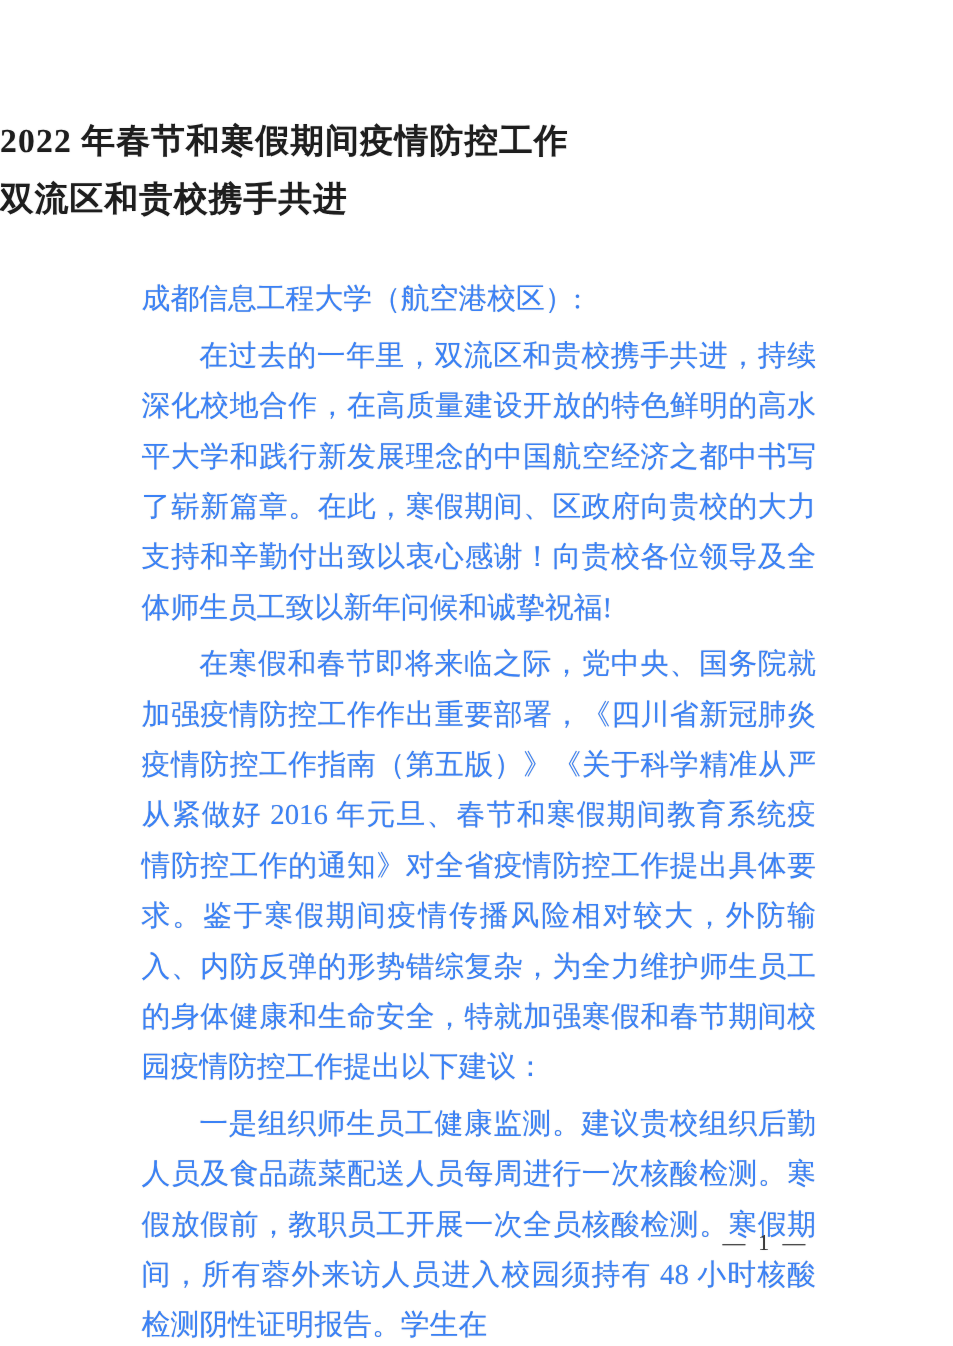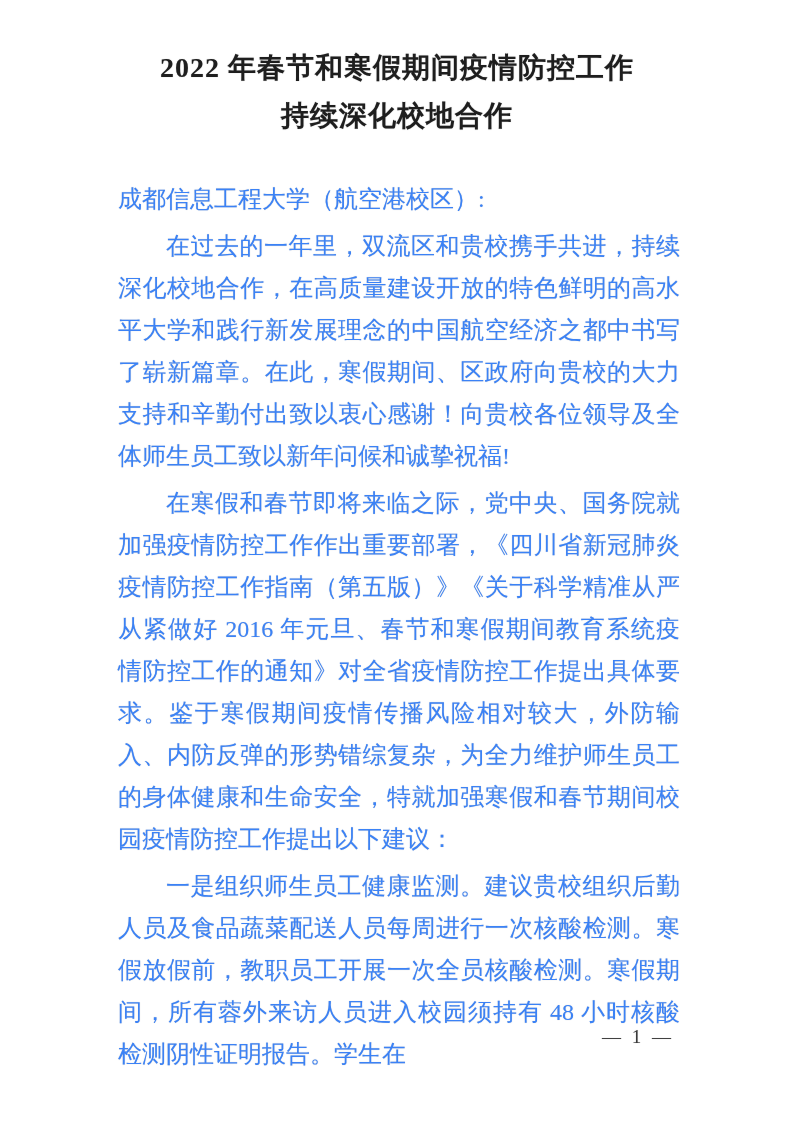--- a/index.html
+++ b/index.html
@@ -9,22 +9,22 @@
   }
   .page {
     position: relative;
     width: 794px;
     height: 1122px;
     background: #ffffff;
     overflow: hidden;
     font-family: "Liberation Serif", "DejaVu Serif", serif;
   }
   .title-block {
-    padding-top: 44px;
-    text-align: center;
+    padding-top: 95px;
+    text-align: left;
     font-size: 28px;
     line-height: 48px;
     font-weight: bold;
     color: #1e1e1e;
     letter-spacing: 1px;
     text-shadow: 0 0 1px rgba(30,30,30,0.35);
   }
   .content {
     margin: 38px 114px 0 118px;
     font-size: 24px;
@@ -53,21 +53,21 @@
     text-shadow: 0 0 1px rgba(58,58,58,0.3);
   }
 </style>
 </head>
 <body>
 
 <div class="page">
 
   <div class="title-block">
     <div>2022 年春节和寒假期间疫情防控工作</div>
-    <div>持续深化校地合作</div>
+    <div>双流区和贵校携手共进</div>
   </div>
 
   <div class="content">
     <p class="salutation">成都信息工程大学（航空港校区）:</p>
     <p class="para">在过去的一年里，双流区和贵校携手共进，持续深化校地合作，在高质量建设开放的特色鲜明的高水平大学和践行新发展理念的中国航空经济之都中书写了崭新篇章。在此，寒假期间、区政府向贵校的大力支持和辛勤付出致以衷心感谢！向贵校各位领导及全体师生员工致以新年问候和诚挚祝福!</p>
     <p class="para">在寒假和春节即将来临之际，党中央、国务院就加强疫情防控工作作出重要部署，《四川省新冠肺炎疫情防控工作指南（第五版）》《关于科学精准从严从紧做好 2016 年元旦、春节和寒假期间教育系统疫情防控工作的通知》对全省疫情防控工作提出具体要求。鉴于寒假期间疫情传播风险相对较大，外防输入、内防反弹的形势错综复杂，为全力维护师生员工的身体健康和生命安全，特就加强寒假和春节期间校园疫情防控工作提出以下建议：</p>
     <p class="para">一是组织师生员工健康监测。建议贵校组织后勤人员及食品蔬菜配送人员每周进行一次核酸检测。寒假放假前，教职员工开展一次全员核酸检测。寒假期间，所有蓉外来访人员进入校园须持有 48 小时核酸检测阴性证明报告。学生在</p>
   </div>
 
   <div class="page-number">— 1 —</div>

